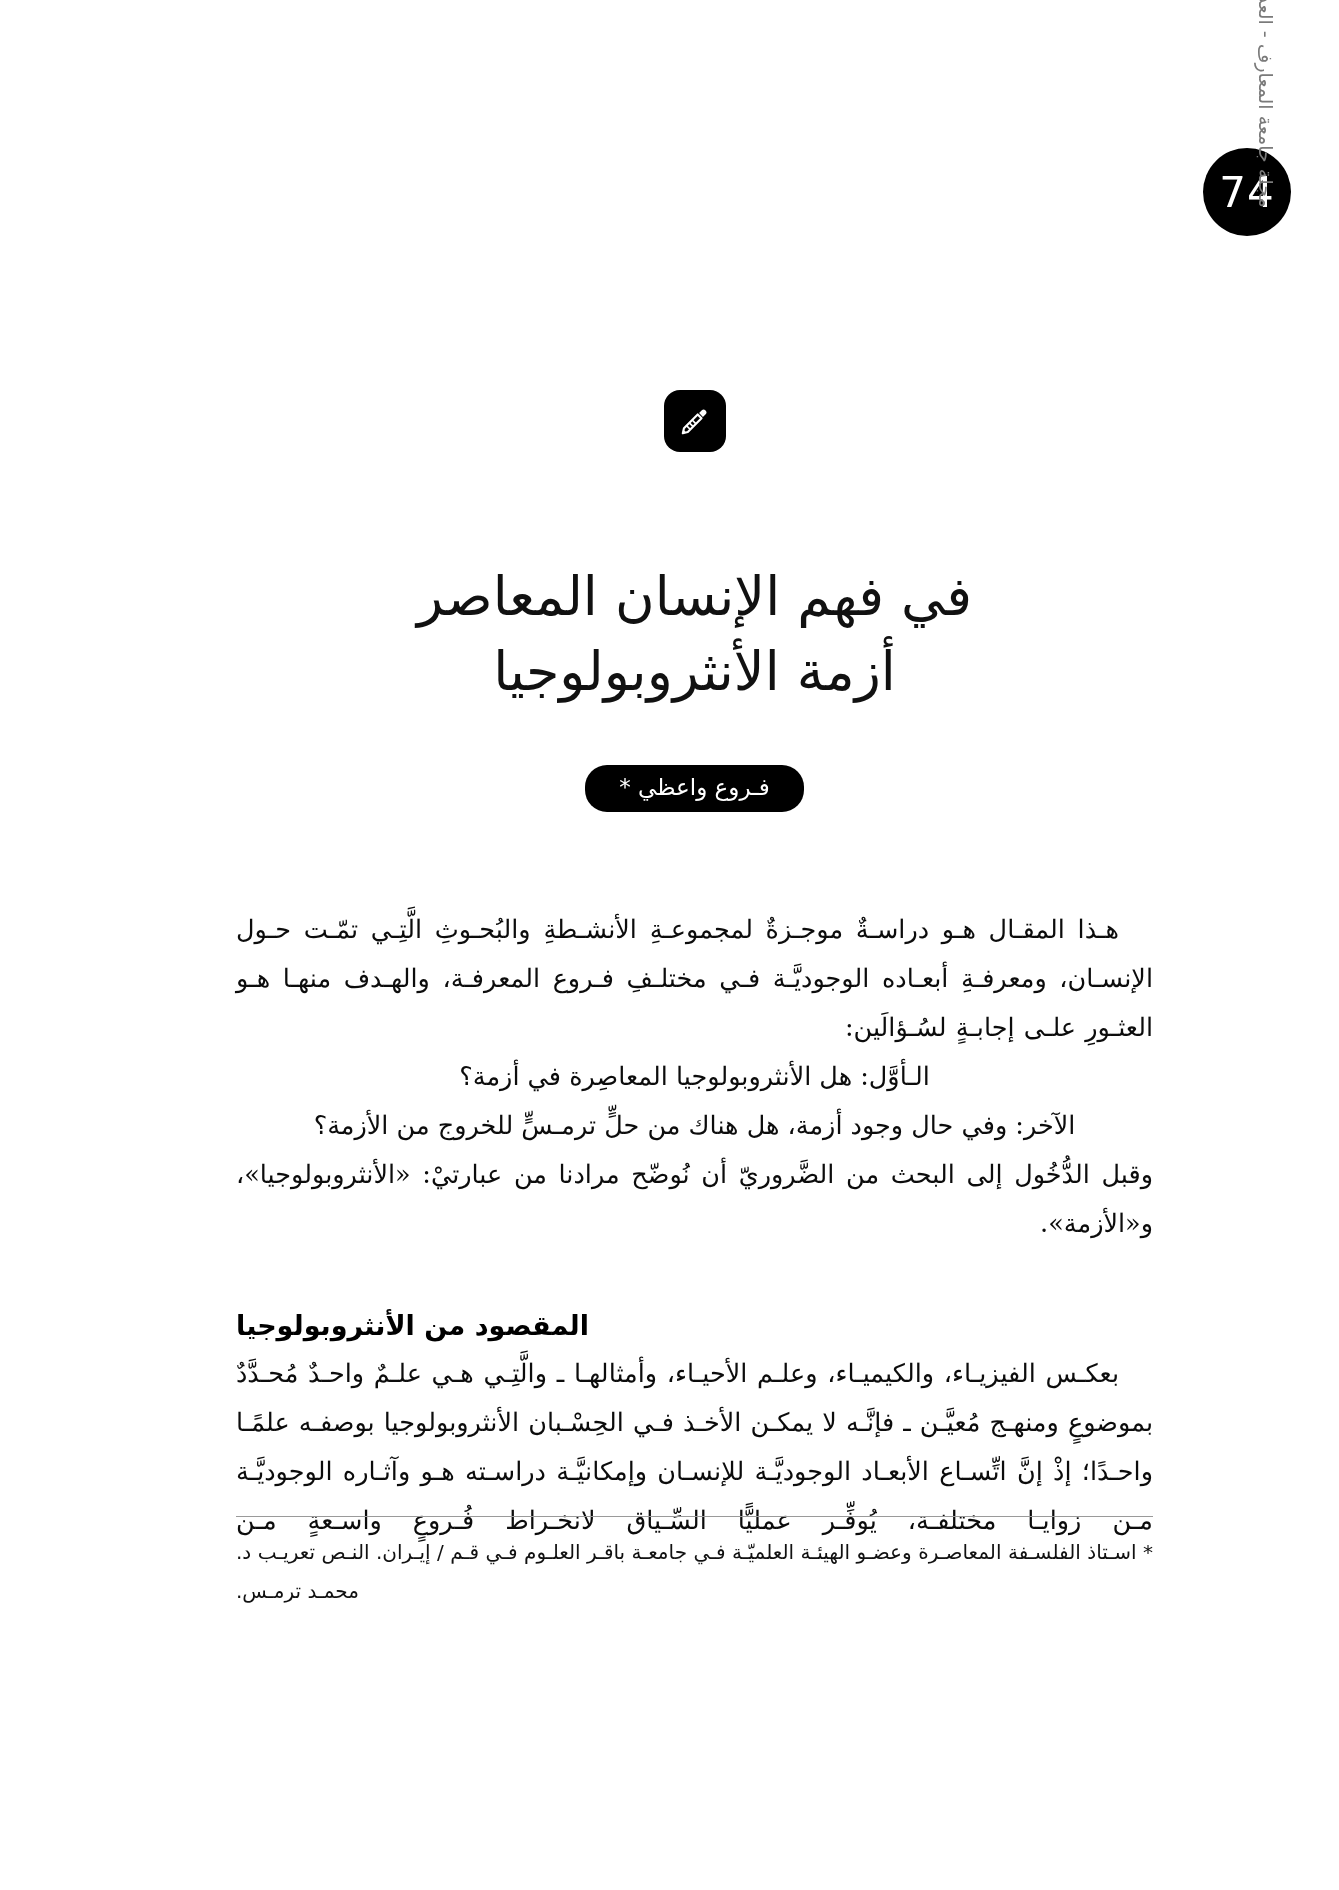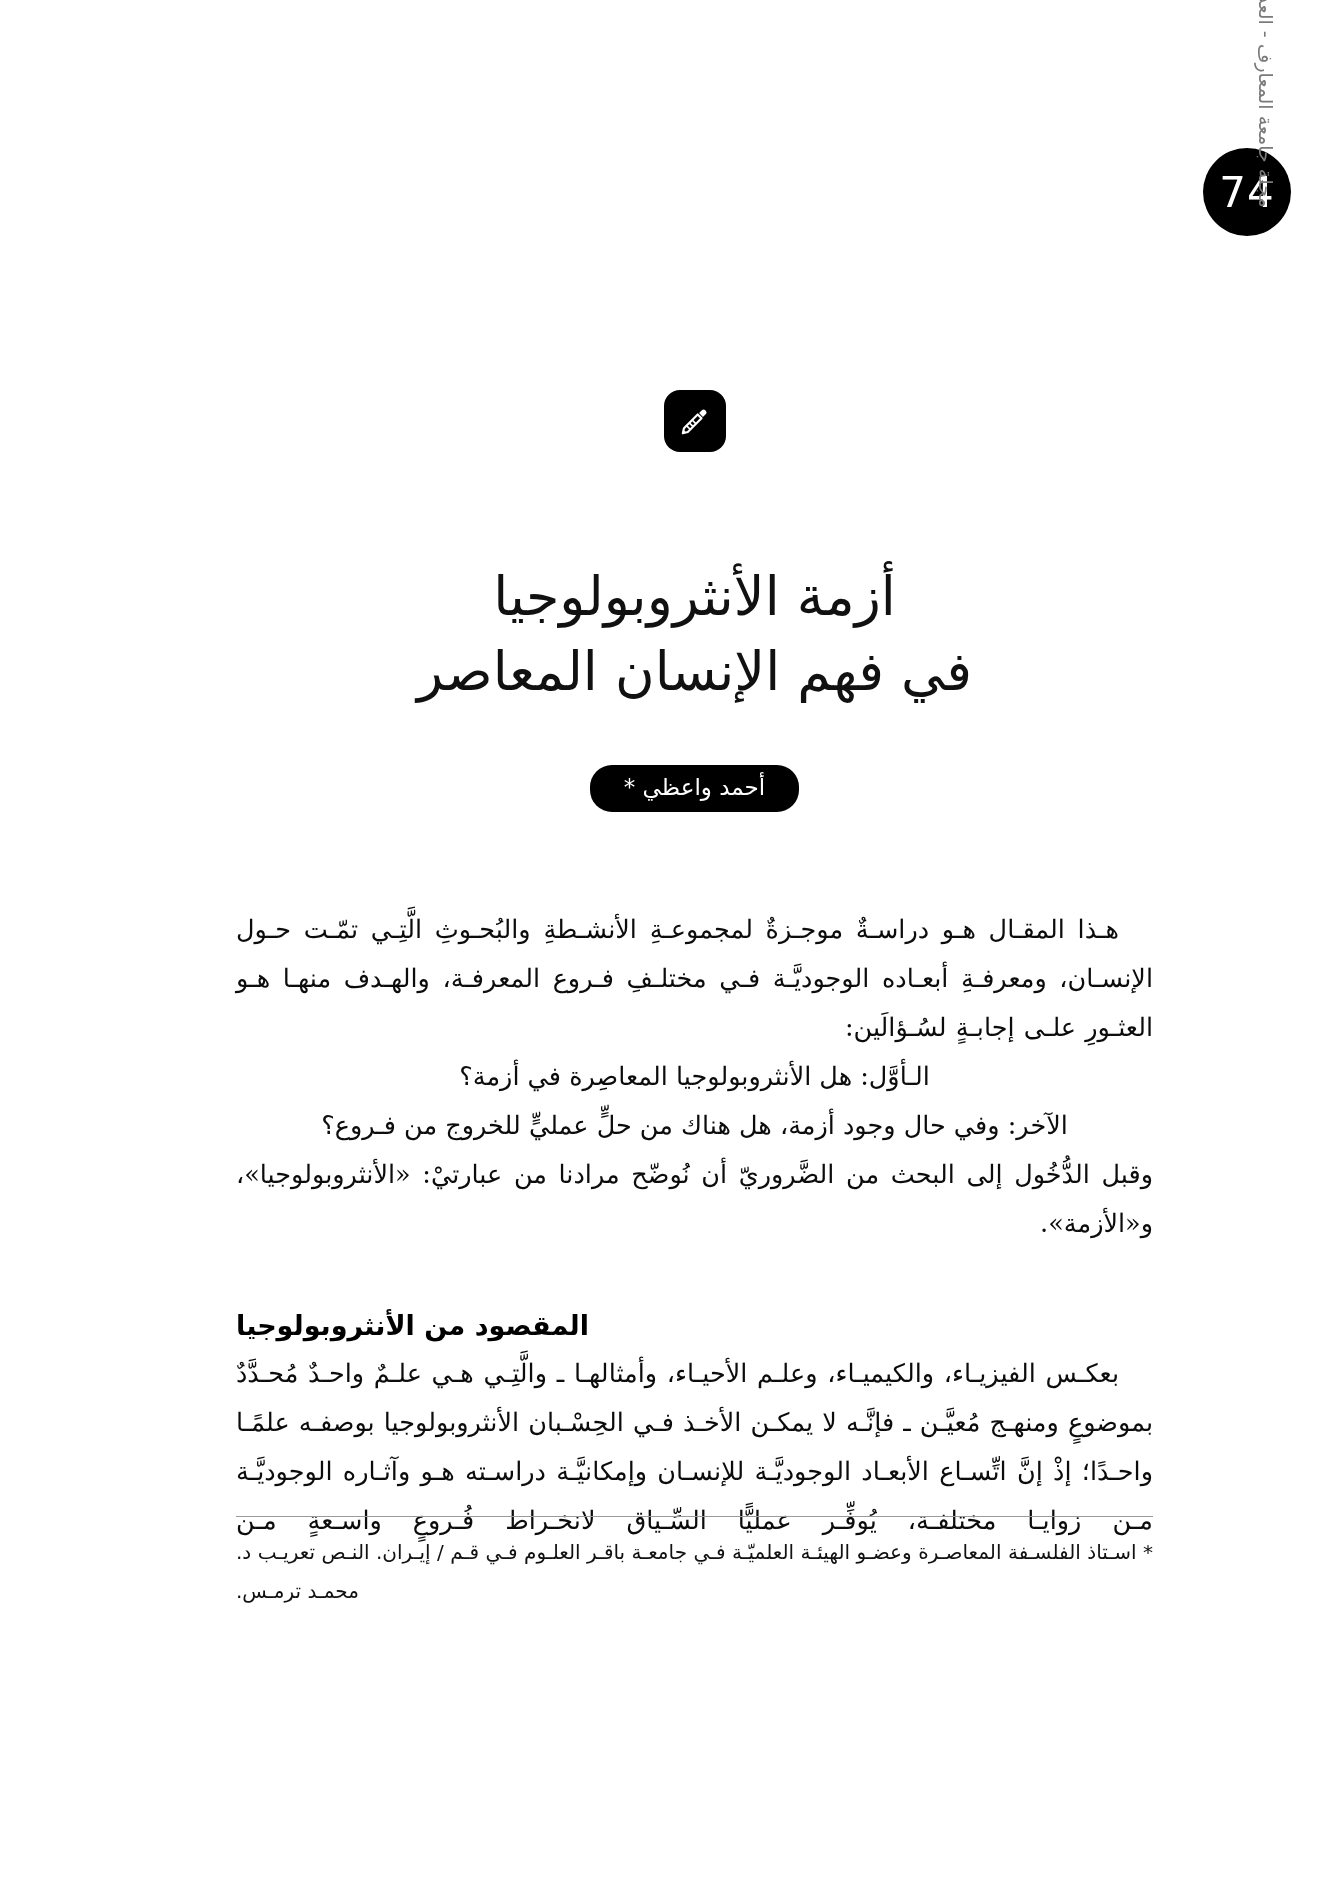--- a/index.html
+++ b/index.html
@@ -202,35 +202,35 @@
         <path d="M4.2 17.1 L13.9 7.4 L16.6 10.1 L6.9 19.8 L3.4 20.6 Z" fill="none" stroke="#ffffff" stroke-width="1.5" stroke-linejoin="round"></path>
         <path d="M14.9 6.4 L17.0 4.3 C17.6 3.7 18.5 3.7 19.1 4.3 L19.7 4.9 C20.3 5.5 20.3 6.4 19.7 7.0 L17.6 9.1 Z" fill="#ffffff"></path>
         <path d="M6.0 15.3 L8.7 18.0" stroke="#ffffff" stroke-width="1.2"></path>
         <path d="M8.0 13.3 L10.7 16.0" stroke="#ffffff" stroke-width="1.2"></path>
         <path d="M10.0 11.3 L12.7 14.0" stroke="#ffffff" stroke-width="1.2"></path>
         <path d="M3.4 20.6 L5.6 19.9 L4.1 18.4 Z" fill="#ffffff"></path>
       </svg>
     </div>
 
     <div class="title-block">
+      <div class="title-line">في فهم الإنسان المعاصر</div>
       <div class="title-line">أزمة الأنثروبولوجيا</div>
-      <div class="title-line">في فهم الإنسان المعاصر</div>
     </div>
 
     <div class="author-badge-wrap">
-      <span class="author-badge">أحمد واعظي *</span>
+      <span class="author-badge">فـروع واعظي *</span>
     </div>
 
     <div class="body-col">
 
       <p class="para indent just-last-right">هـذا المقـال هـو دراسـةٌ موجـزةٌ لمجموعـةِ الأنشـطةِ والبُحـوثِ الَّتِـي تمّـت حـول الإنسـان، ومعرفـةِ أبعـاده الوجوديَّـة فـي مختلـفِ فـروع المعرفـة، والهـدف منهـا هـو العثـورِ علـى إجابـةٍ لسُـؤالَين:</p>
 
       <p class="q-line">الـأوَّل: هل الأنثروبولوجيا المعاصِرة في أزمة؟</p>
 
-      <p class="q-line">الآخر: وفي حال وجود أزمة، هل هناك من حلٍّ عمليٍّ للخروج من فـروع؟</p>
+      <p class="q-line">الآخر: وفي حال وجود أزمة، هل هناك من حلٍّ ترمـسٍّ للخروج من الأزمة؟</p>
 
       <p class="para just-last-right">وقبل الدُّخُول إلى البحث من الضَّروريّ أن نُوضّح مرادنا من عبارتيْ: «الأنثروبولوجيا»، و«الأزمة».</p>
 
       <h2 class="section-heading">المقصود من الأنثروبولوجيا</h2>
 
       <p class="para indent">بعكـس الفيزيـاء، والكيميـاء، وعلـم الأحيـاء، وأمثالهـا ـ والَّتِـي هـي علـمٌ واحـدٌ مُحـدَّدٌ بموضوعٍ ومنهـج مُعيَّـن ـ فإنَّـه لا يمكـن الأخـذ فـي الحِسْـبان الأنثروبولوجيا بوصفـه علمًـا واحـدًا؛ إذْ إنَّ اتِّسـاع الأبعـاد الوجوديَّـة للإنسـان وإمكانيَّـة دراسـته هـو وآثـاره الوجوديَّـة مـن زوايـا مختلفـة، يُوفِّـر عمليًّا السِّـياق لانخـراط فُـروعٍ واسـعةٍ مـن</p>
     </div>
 
     <div class="footnote-zone">
       <div class="footnote-rule"></div>

